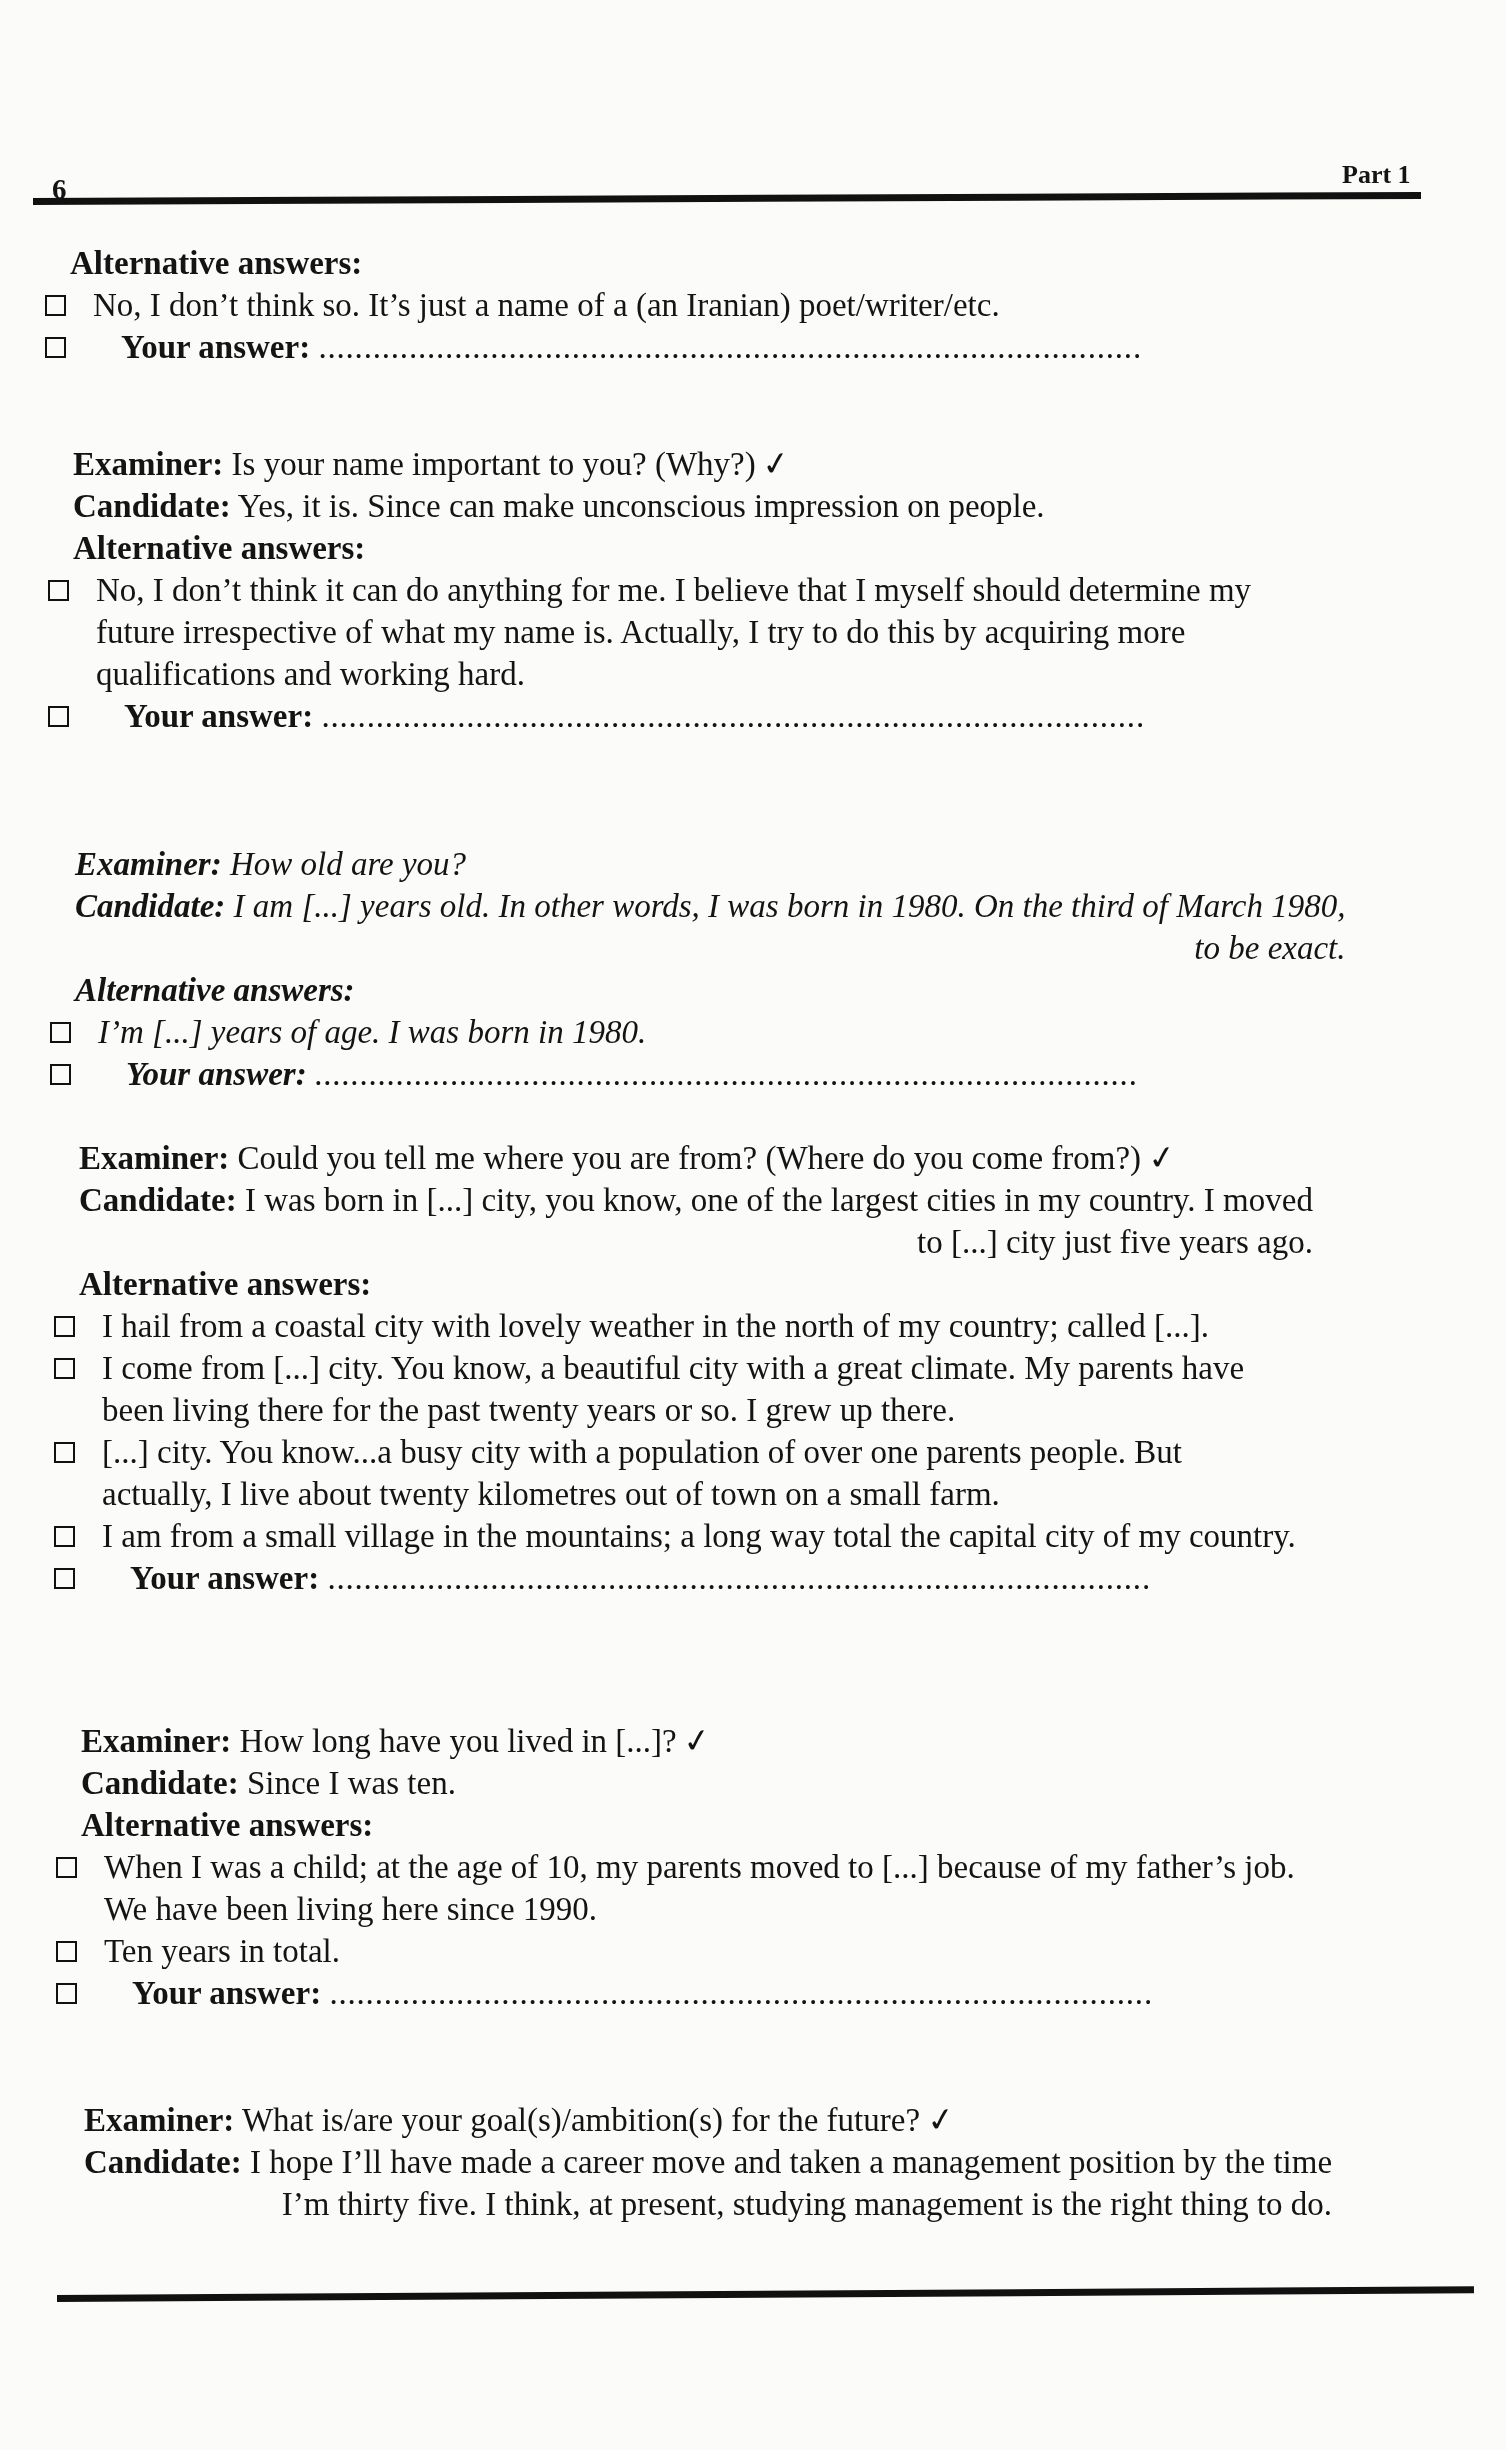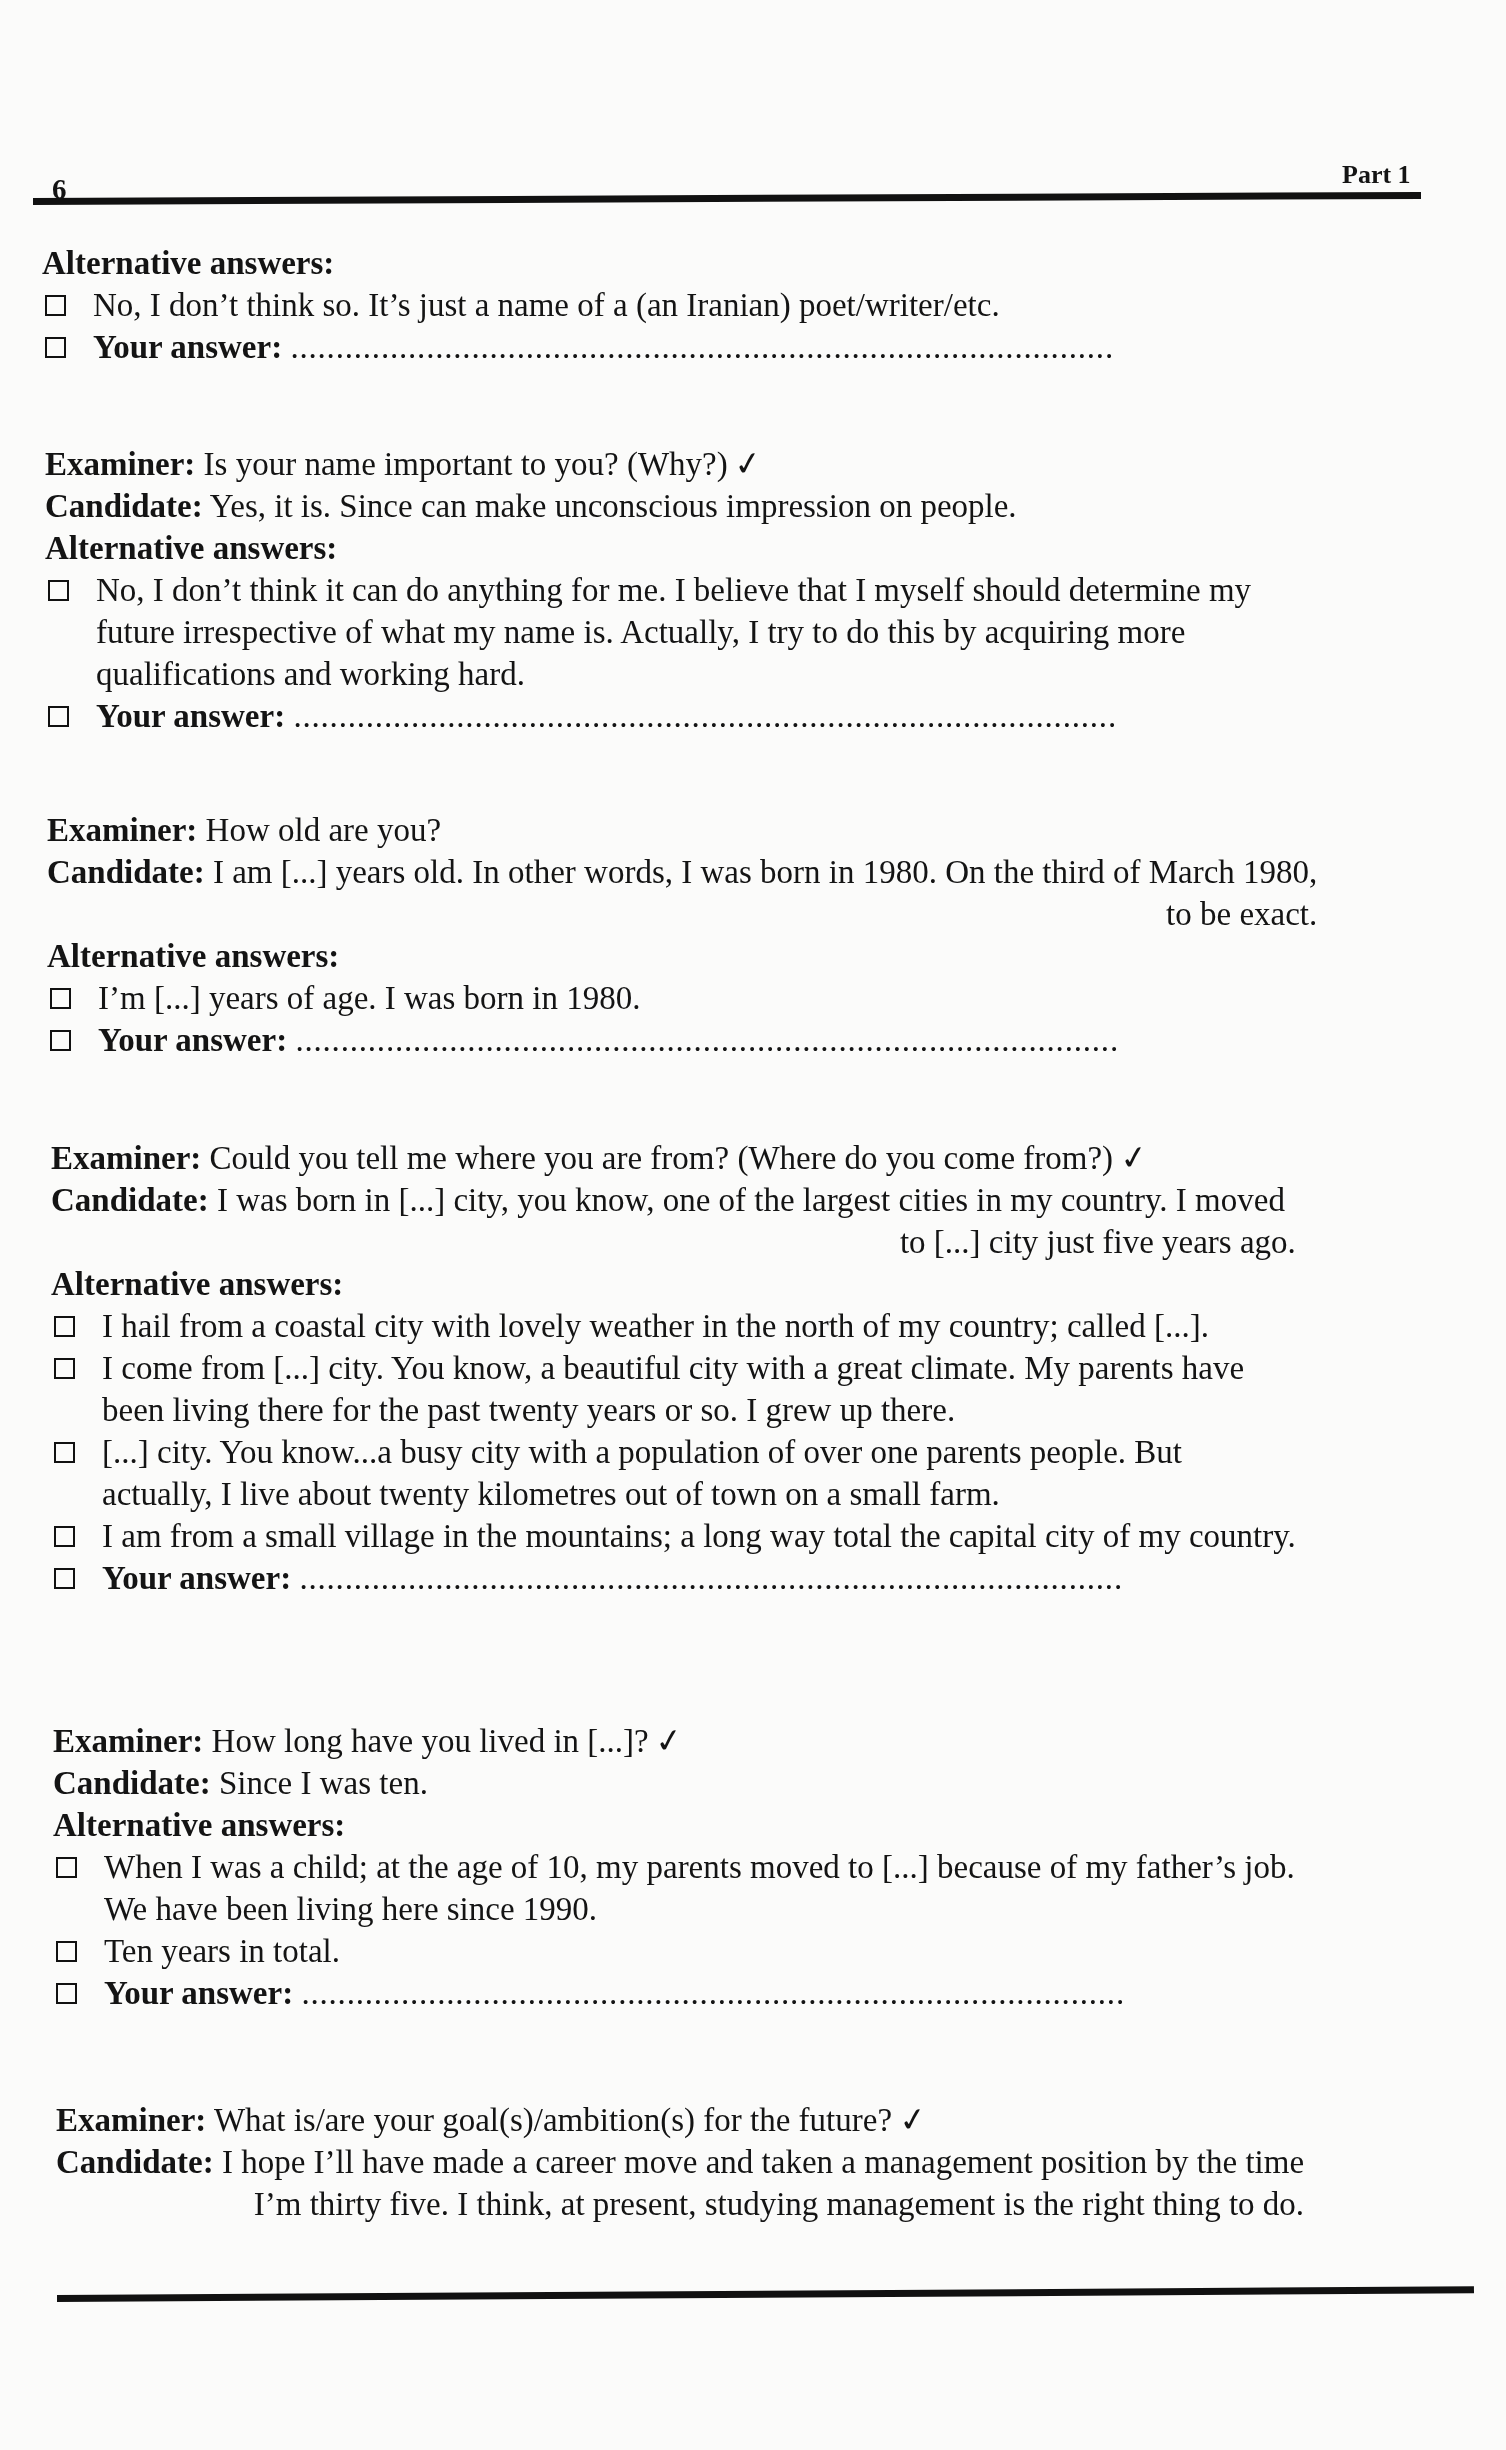--- a/index.html
+++ b/index.html
@@ -6,21 +6,21 @@
   body {
     width:1507px; height:2450px; background:#fbfbfa; position:relative; overflow:hidden;
     font-family:"Liberation Serif", "DejaVu Serif", serif; color:#141414;
   }
   .page-num { position:absolute; left:52px; top:173px; font-size:29px; font-weight:bold; }
   .part-label { position:absolute; left:1342px; top:160px; font-size:26px; font-weight:bold; }
   .rule-top { position:absolute; left:33px; top:198px; width:1388px; height:6.5px; background:#111; transform:rotate(-0.25deg); transform-origin:left center; }
   .rule-bottom { position:absolute; left:57px; top:2295px; width:1417px; height:7.4px; background:#111; transform:rotate(-0.35deg); transform-origin:left center; }
   .block { position:absolute; font-size:33px; line-height:42px; }
   .line { white-space:nowrap; }
-  .lbl { font-weight:bold; }
+  .lbl { font-weight:bold;margin-left:28px; }
   .indent-cand { padding-left:184px;text-align:right; }
   .opt { position:relative; padding-left:51px; }
   .opt .box { position:absolute; left:3.3px; top:10.6px; width:21px; height:21px; border:2.9px solid #111; box-sizing:border-box; }
   .opt .cont { display:block; }
   .dots { letter-spacing:0.8px; }
   .check { display:inline-block; font-size:33px; margin-left:6.5px; transform:rotate(-8deg); }
 </style>
 </head>
 <body>
 
@@ -49,21 +49,21 @@
     <span class="cont line">No, I don’t think it can do anything for me. I believe that I myself should determine my</span>
     <span class="cont line">future irrespective of what my name is. Actually, I try to do this by acquiring more</span>
     <span class="cont line">qualifications and working hard.</span>
   </div>
   <div class="line opt">
     <span class="box"></span>
     <span class="cont"><span class="lbl">Your answer:</span> <span class="dots">...........................................................................................</span></span>
   </div>
 </div>
 
-<div class="block" style="left:47px; top:809px;">
+<div class="block" style="left:47px; top:843px;font-style:italic;">
   <div class="line"><span class="lbl">Examiner:</span> <span>How old are you?</span></div>
   <div class="line"><span class="lbl">Candidate:</span> <span>I am [...] years old. In other words, I was born in 1980. On the third of March 1980,</span></div>
   <div class="line indent-cand">to be exact.</div>
   <div class="line lbl">Alternative answers:</div>
   <div class="line opt">
     <span class="box"></span>
     <span class="cont">I’m [...] years of age. I was born in 1980.</span>
   </div>
   <div class="line opt">
     <span class="box"></span>

